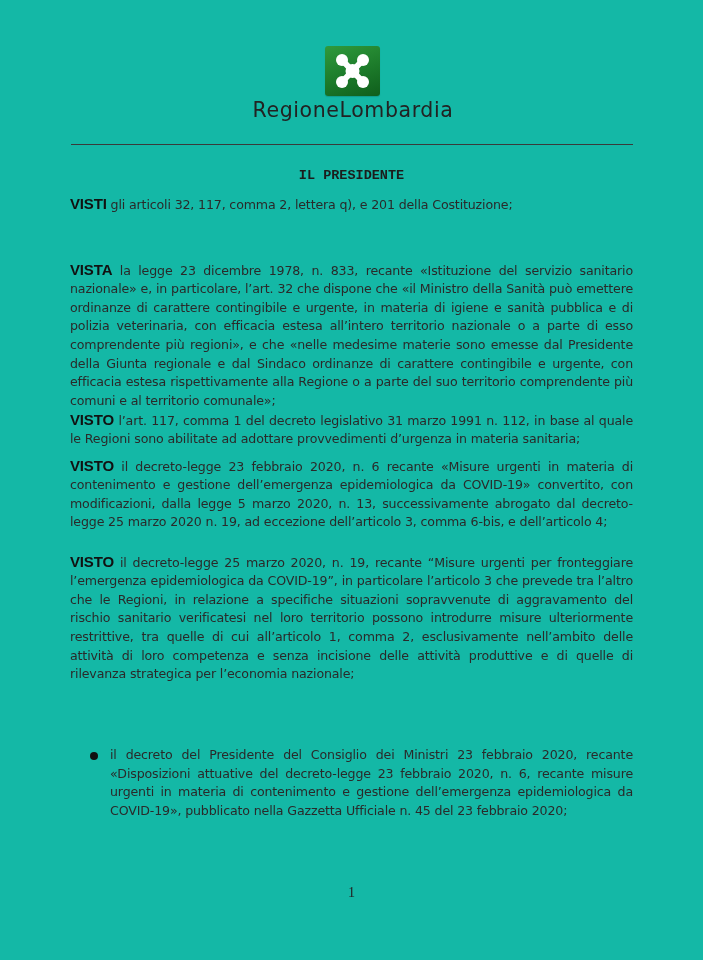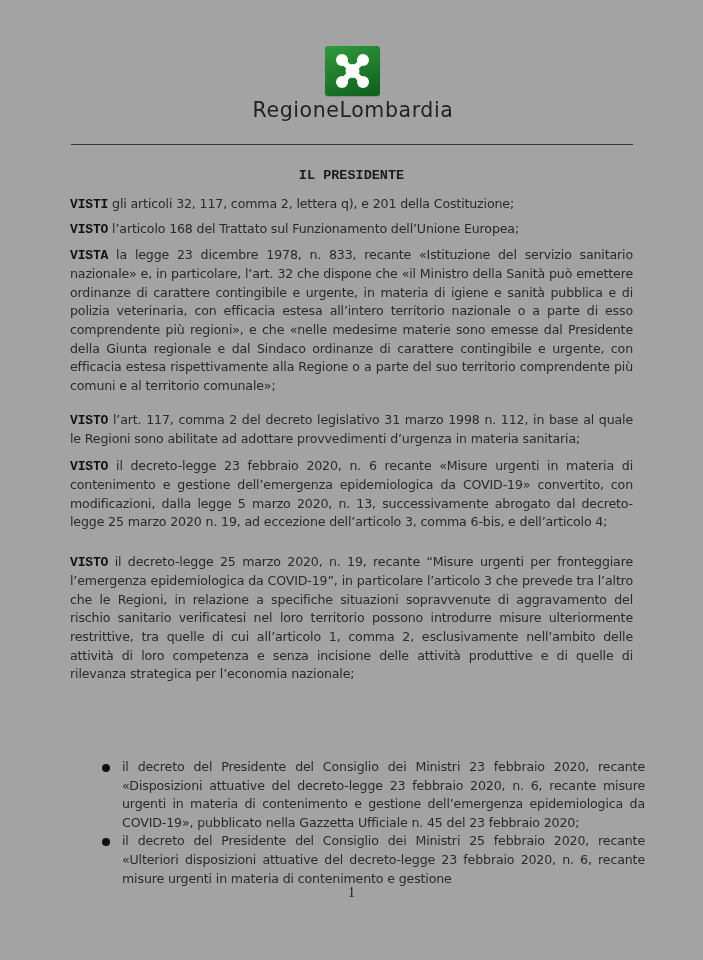--- a/index.html
+++ b/index.html
@@ -1,20 +1,20 @@
 <!DOCTYPE html>
 <html><head>
   <meta charset="utf-8">
   <style>
     html, body { margin: 0; padding: 0; background: #ffffff; }
     body {
       width: 703px; height: 960px; overflow: hidden; position: relative;
       font-family: "DejaVu Sans", sans-serif; color: #1f1f1f;
     }
-    .page { position: absolute; left: 0; top: 0; width: 703px; height: 960px; background: #a3a3a3; }
+    .page { position: absolute; left: 0; top: 0; width: 703px; height: 960px; background: #14b8a6; }
 
     .logo-box {
       position: absolute; left: 325px; top: 46px; width: 55px; height: 50px;
       border-radius: 3px;
       background: linear-gradient(160deg, #2f9a3c 0%, #1c7a2a 55%, #0f5e1c 100%);
       box-shadow: 0 1px 1px rgba(0,0,0,0.15);
     }
     .logo-box svg { position: absolute; left: 0; top: 0; }
     .logo-text {
       position: absolute; left: 236px; top: 98px; width: 234px; text-align: center;
@@ -26,22 +26,22 @@
     }
     .title {
       position: absolute; left: 0; top: 168px; width: 703px; text-align: center;
       font-family: Liberation Mono, monospace; font-weight: bold; font-size: 13.5px; color: #1c1c1c;
     }
     .para {
       position: absolute; left: 70px; width: 563px;
       font-family: "DejaVu Sans", sans-serif; font-size: 12.6px; line-height: 18.6px;
       text-align: justify; color: #2a2a2a; letter-spacing: -0.15px;
     }
-    .para b, .lead { font-weight: bold; color: #111; font-family: Liberation Mono, monospace; font-size: 13px; }
-    .bullets { position: absolute; left: 70px; top: 746px; width: 563px; margin: 12px; padding: 0; list-style: none; }
+    .para b, .lead { font-weight: bold; color: #111; font-family: Liberation Sans, sans-serif; font-size: 15px; }
+    .bullets { position: absolute; left: 70px; top: 746px; width: 563px; margin: 0; padding: 0; list-style: none; }
     .bullets li {
       position: relative; padding-left: 40px;
       font-family: "DejaVu Sans", sans-serif; font-size: 12.6px; line-height: 18.6px;
       text-align: justify; color: #2a2a2a; letter-spacing: -0.15px; margin-bottom: 0px;
     }
     .bullet-dot {
       position: absolute; left: 20px; top: 6px; width: 8px; height: 8px; border-radius: 50%; background: #111;
     }
     .page-number {
       position: absolute; left: 0; top: 885px; width: 703px; text-align: center;
@@ -68,46 +68,39 @@
   <div class="logo-text">RegioneLombardia</div>
 
   <div class="divider"></div>
 
   <div class="title">IL PRESIDENTE</div>
 
   <p class="para" style="top:182px;">
     <span class="lead">VISTI</span><span> gli articoli 32, 117, comma 2, lettera q), e 201 della Costituzione;</span>
   </p>
 
-  <p class="para" style="top:207px;">
-    <span class="lead">VISTO</span><span> l’articolo 168 del Trattato sul Funzionamento dell’Unione Europea;</span>
-  </p>
 
-  <p class="para" style="top:233px;">
+  <p class="para" style="top:248px;">
     <span class="lead">VISTA</span><span> la legge 23 dicembre 1978, n. 833, recante «Istituzione del servizio sanitario nazionale» e, in particolare, l’art. 32 che dispone che «il Ministro della Sanità può emettere ordinanze di carattere contingibile e urgente, in materia di igiene e sanità pubblica e di polizia veterinaria, con efficacia estesa all’intero territorio nazionale o a parte di esso comprendente più regioni», e che «nelle medesime materie sono emesse dal Presidente della Giunta regionale e dal Sindaco ordinanze di carattere contingibile e urgente, con efficacia estesa rispettivamente alla Regione o a parte del suo territorio comprendente più comuni e al territorio comunale»;</span>
   </p>
 
   <p class="para" style="top:398px;">
-    <span class="lead">VISTO</span><span> l’art. 117, comma 2 del decreto legislativo 31 marzo 1998 n. 112, in base al quale le Regioni sono abilitate ad adottare provvedimenti d’urgenza in materia sanitaria;</span>
+    <span class="lead">VISTO</span><span> l’art. 117, comma 1 del decreto legislativo 31 marzo 1991 n. 112, in base al quale le Regioni sono abilitate ad adottare provvedimenti d’urgenza in materia sanitaria;</span>
   </p>
 
   <p class="para" style="top:444px;">
     <span class="lead">VISTO</span><span> il decreto-legge 23 febbraio 2020, n. 6 recante «Misure urgenti in materia di contenimento e gestione dell’emergenza epidemiologica da COVID-19» convertito, con modificazioni, dalla legge 5 marzo 2020, n. 13, successivamente abrogato dal decreto-legge 25 marzo 2020 n. 19, ad eccezione dell’articolo 3, comma 6-bis, e dell’articolo 4;</span>
   </p>
 
   <p class="para" style="top:540px;">
     <span class="lead">VISTO</span><span> il decreto-legge 25 marzo 2020, n. 19, recante “Misure urgenti per fronteggiare l’emergenza epidemiologica da COVID-19”, in particolare l’articolo 3 che prevede tra l’altro che le Regioni, in relazione a specifiche situazioni sopravvenute di aggravamento del rischio sanitario verificatesi nel loro territorio possono introdurre misure ulteriormente restrittive, tra quelle di cui all’articolo 1, comma 2, esclusivamente nell’ambito delle attività di loro competenza e senza incisione delle attività produttive e di quelle di rilevanza strategica per l’economia nazionale;</span>
   </p>
 
 
   <ul class="bullets">
     <li>
       <span class="bullet-dot"></span>
       <span>il decreto del Presidente del Consiglio dei Ministri 23 febbraio 2020, recante «Disposizioni attuative del decreto-legge 23 febbraio 2020, n. 6, recante misure urgenti in materia di contenimento e gestione dell’emergenza epidemiologica da COVID-19», pubblicato nella Gazzetta Ufficiale n. 45 del 23 febbraio 2020;</span>
     </li>
-    <li>
-      <span class="bullet-dot"></span>
-      <span>il decreto del Presidente del Consiglio dei Ministri 25 febbraio 2020, recante «Ulteriori disposizioni attuative del decreto-legge 23 febbraio 2020, n. 6, recante misure urgenti in materia di contenimento e gestione</span>
-    </li>
   </ul>
 
   <div class="page-number">1</div>
 </div>
 
 </body></html>

